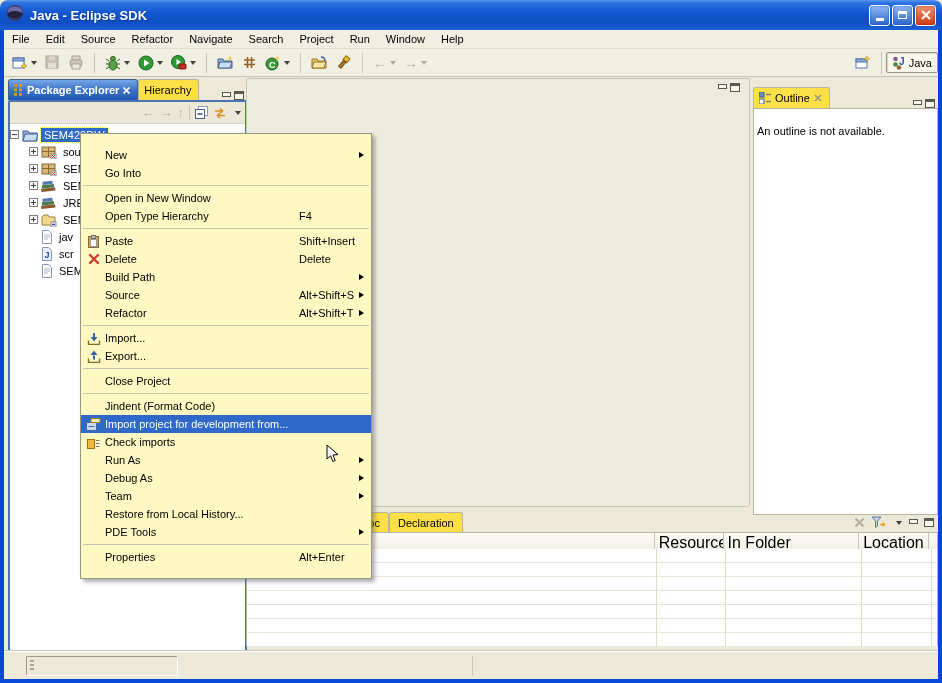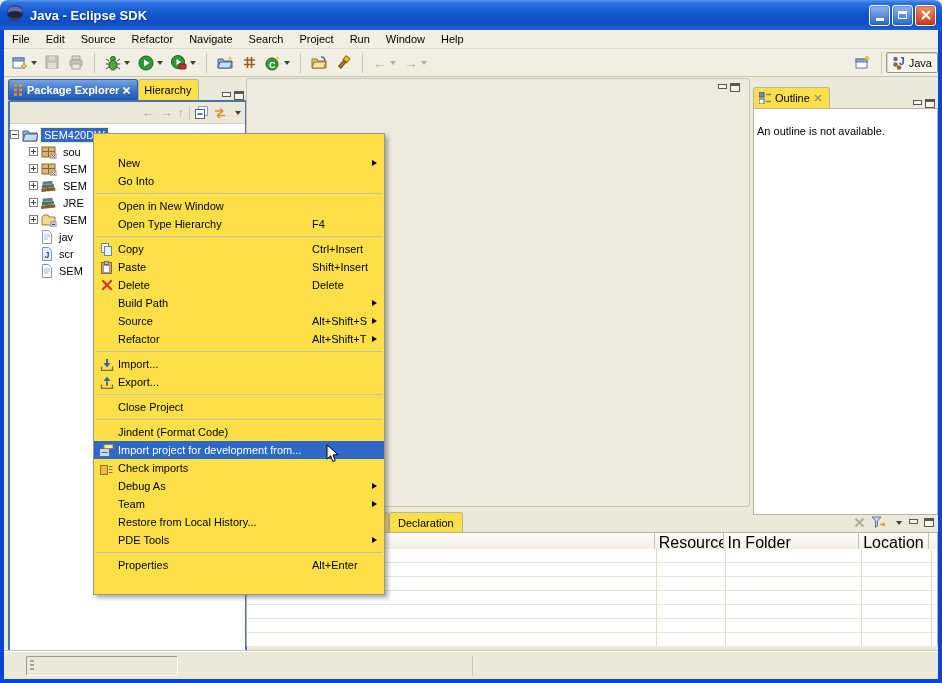--- a/index.html
+++ b/index.html
@@ -90,22 +90,22 @@
   .vline { position:absolute; top:16px; bottom:0; width:1px; background:#E0DDCD; }
 
   
   .status { position:absolute; left:0; right:0; bottom:0; height:28px; background:#ECE9D8; border-top:1px solid #FFFFFF; box-shadow:0 -1px 0 #C9C6B8; }
   .status-cell { position:absolute; left:22px; top:4px; width:152px; height:20px; border:1px solid; border-color:#9C9A8C #FFF #FFF #9C9A8C; border-radius:2px; }
   .grip { position:absolute; left:3px; top:3px; bottom:3px; width:4px;
     background:repeating-linear-gradient(180deg,#A8A494 0 2px,transparent 2px 4px); }
   .status-div { position:absolute; left:468px; top:4px; width:1px; height:20px; background:#C9C6B8; }
 
   
-  .cmenu { position:absolute; left:80px; top:133px; width:292px; z-index:50; background:#fde047;
-    border:1px solid #9A9784; box-shadow:3px 3px 4px rgba(80,80,80,.45); padding:20px 0;margin-left:13px; }
+  .cmenu { position:absolute; left:80px; top:133px; width:292px; z-index:50; background:#fef9c3;
+    border:1px solid #9A9784; box-shadow:3px 3px 4px rgba(80,80,80,.45); padding:12px 0; }
   .mi { position:relative; height:18px; display:flex; align-items:center; padding-left:24px; font-size:11px; white-space:nowrap; }
   .mi-ico { position:absolute; left:4px; top:2px; width:17px; height:14px; display:flex; align-items:center; justify-content:center; }
   .mi-short { position:absolute; left:218px; }
   .mi-arrow { position:absolute; right:7px; top:5.5px; width:0; height:0; border-top:3.5px solid transparent; border-bottom:3.5px solid transparent; border-left:5px solid #000; }
   .mi.hl { background:#2E68C8; color:#fff; }
   .msep { height:1px; background:#C5C2B2; margin:3px 2px; }
 
   .cursor { position:absolute; left:326px; top:444px; z-index:60; }
 </style>
 </head>
@@ -521,30 +521,20 @@
         <span class="mi-label">Open in New Window</span>
       </div>
     <div class="mi">
         <span class="mi-label">Open Type Hierarchy</span>
         <span class="mi-short">F4</span>
       </div>
     <div class="msep"></div>
     <div class="mi">
       <span class="mi-ico">
           <svg width="13" height="13">
-            <rect x="1.5" y="0.5" width="7" height="9" fill="#FDFDFD" stroke="#6B86B8"></rect>
-            <rect x="4.5" y="3.5" width="7" height="9" fill="#EAF1FB" stroke="#6B86B8"></rect>
-          </svg>
-        </span>
-      <span class="mi-label">Copy</span>
-        <span class="mi-short">Ctrl+Insert</span>
-      </div>
-    <div class="mi">
-      <span class="mi-ico">
-          <svg width="13" height="13">
             <rect x="1.5" y="1.5" width="10" height="11" fill="#C8A86A" stroke="#8A6830"></rect>
             <rect x="4.5" y="0.5" width="4" height="3" fill="#B8B8B8" stroke="#707070"></rect>
             <rect x="3.5" y="4.5" width="6" height="7" fill="#fff" stroke="#999"></rect>
           </svg>
         </span>
       <span class="mi-label">Paste</span>
         <span class="mi-short">Shift+Insert</span>
       </div>
     <div class="mi">
       <span class="mi-ico">
@@ -611,20 +601,24 @@
     <div class="mi">
       <span class="mi-ico">
           <svg width="13" height="13">
             <rect x="0.5" y="3.5" width="7" height="9" fill="#F0B840" stroke="#A07010"></rect>
             <path d="M9 4.5 h3.5 M9 7.5 h3.5 M9 10.5 h3.5" stroke="#707070" stroke-width="1.2"></path>
           </svg>
         </span>
       <span class="mi-label">Check imports</span>
       </div>
     <div class="mi">
+        <span class="mi-label">Run As</span>
+        <span class="mi-arrow"></span>
+      </div>
+    <div class="mi">
         <span class="mi-label">Debug As</span>
         <span class="mi-arrow"></span>
       </div>
     <div class="mi">
         <span class="mi-label">Team</span>
         <span class="mi-arrow"></span>
       </div>
     <div class="mi">
         <span class="mi-label">Restore from Local History...</span>
       </div>

